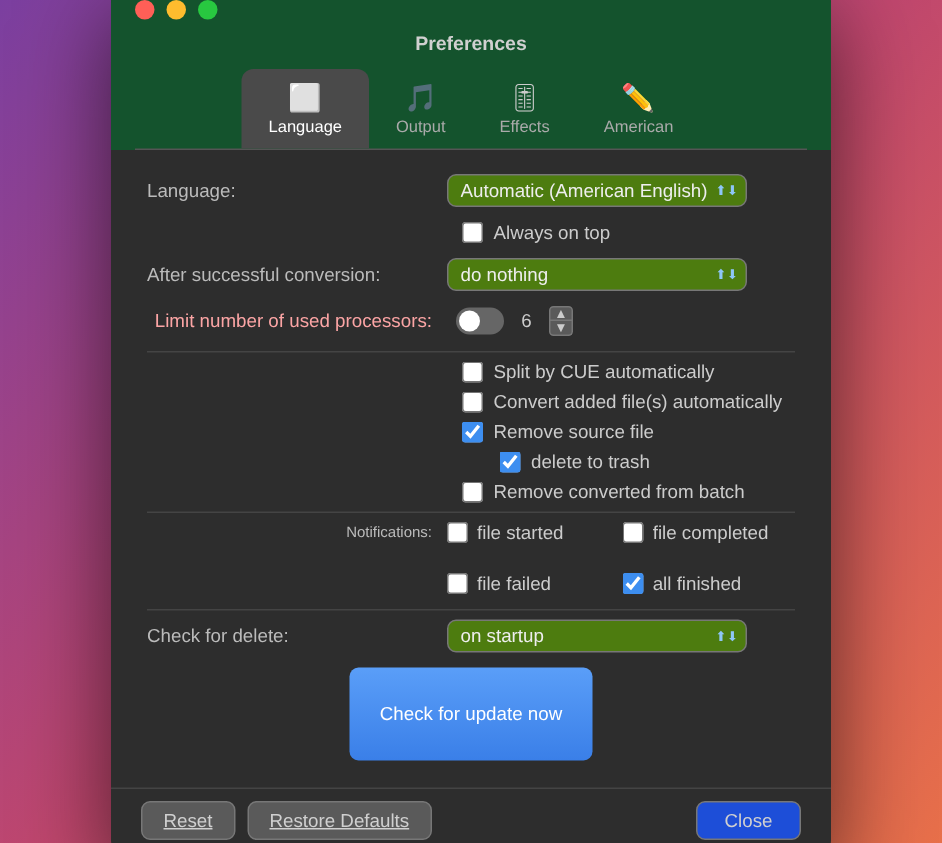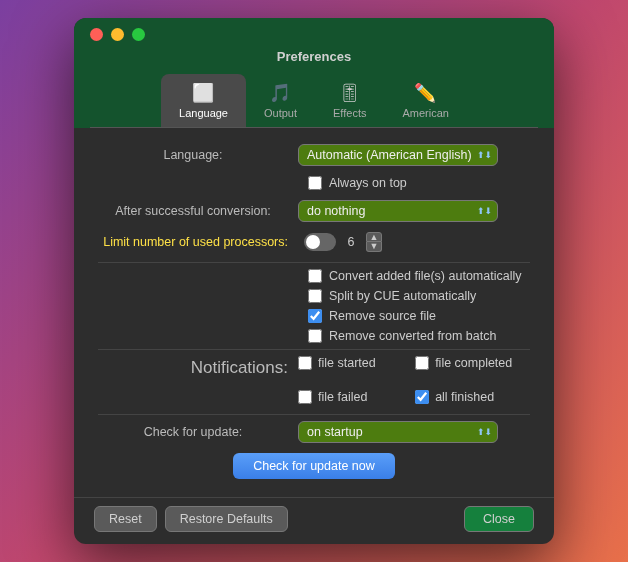--- a/index.html
+++ b/index.html
@@ -81,21 +81,21 @@
       padding: 16px 24px 12px;
       color: #d0d0d0;
       font-size: 12.5px;
     }
     .row {
       display: flex;
       align-items: center;
       margin-bottom: 10px;
     }
     .row-label {
-      text-align: center;
+      text-align: left;
       min-width: 200px;
       padding-right: 10px;
       color: #bbb;
       font-size: 12.5px;
     }
     .select-control {
       background: #4d7c0f;
       border: 1px solid #777;
       border-radius: 6px;
       color: #eee;
@@ -152,21 +152,21 @@
     .stepper-row {
       display: flex;
       align-items: center;
       gap: 6px;
       margin-bottom: 10px;
     }
     .stepper-label {
       min-width: 200px;
       text-align: right;
       padding-right: 10px;
-      color: #fde047;
+      color: #fca5a5;
       font-size: 12.5px;
     }
     .toggle {
       width: 32px;
       height: 18px;
       background: #666;
       border-radius: 9px;
       position: relative;
       cursor: pointer;
     }
@@ -211,42 +211,42 @@
     .notif-section {
       display: flex;
       align-items: flex-start;
       margin-bottom: 10px;
     }
     .notif-label {
       min-width: 200px;
       text-align: right;
       padding-right: 10px;
       color: #bbb;
-      font-size: 17px;
+      font-size: 10px;
       padding-top: 2px;
     }
     .notif-grid {
       display: grid;
       grid-template-columns: 1fr 1fr;
       gap: 20px 20px;
     }
     .notif-item {
       display: flex;
       align-items: center;
       gap: 6px;
       color: #ccc;
       font-size: 12.5px;
     }
     .check-update-btn {
       background: linear-gradient(180deg, #5a9ef8 0%, #3a7fe8 100%);
       border: none;
       border-radius: 6px;
       color: #fff;
       font-size: 12.5px;
-      padding: 6px 20px;
+      padding: 24px 20px;
       cursor: pointer;
       font-weight: 500;
     }
     .footer {
       display: flex;
       justify-content: space-between;
       align-items: center;
       padding: 8px 20px 12px;
       border-top: 1px solid #444;
     }
@@ -255,23 +255,24 @@
       gap: 8px;
     }
     .footer-btn {
       background: #5a5a5a;
       border: 1px solid #777;
       border-radius: 6px;
       color: #d0d0d0;
       font-size: 12.5px;
       padding: 5px 14px;
       cursor: pointer;
+      text-decoration: underline;
     }
     .close-btn {
-      background: #15803d;
+      background: #1d4ed8;
       border: 1px solid #777;
       border-radius: 6px;
       color: #d0d0d0;
       font-size: 12.5px;
       padding: 5px 18px;
       cursor: pointer;
     }
     .divider { height: 1px; background: #444; margin: 6px 0; }
   </style>
 </head>
@@ -343,33 +344,37 @@
       <div class="stepper-btns">
         <button class="stepper-btn">▲</button>
         <button class="stepper-btn">▼</button>
       </div>
     </div>
 
     <div class="divider"></div>
 
     <div class="checkbox-row">
       <input type="checkbox" style="">
-      <span>Convert added file(s) automatically</span>
+      <span>Split by CUE automatically</span>
     </div>
 
     <div class="checkbox-row">
       <input type="checkbox" style="">
-      <span>Split by CUE automatically</span>
+      <span>Convert added file(s) automatically</span>
     </div>
 
     <div class="checkbox-row">
       <input type="checkbox" checked="" style="">
       <span>Remove source file</span>
     </div>
 
+    <div class="checkbox-row indent">
+      <input type="checkbox" checked="" style="">
+      <span>delete to trash</span>
+    </div>
 
     <div class="checkbox-row">
       <input type="checkbox" style="">
       <span>Remove converted from batch</span>
     </div>
 
     <div class="divider"></div>
 
     <div class="notif-section">
       <div class="notif-label">Notifications:</div>
@@ -389,21 +394,21 @@
         <div class="notif-item">
           <input type="checkbox" checked="" style="">
           <span>all finished</span>
         </div>
       </div>
     </div>
 
     <div class="divider"></div>
 
     <div class="row">
-      <div class="row-label">Check for update:</div>
+      <div class="row-label">Check for delete:</div>
       <div class="select-wrapper">
         <select class="select-control">
           <option>on startup</option>
           <option>daily</option>
           <option>weekly</option>
           <option>never</option>
         </select>
       </div>
     </div>
 

